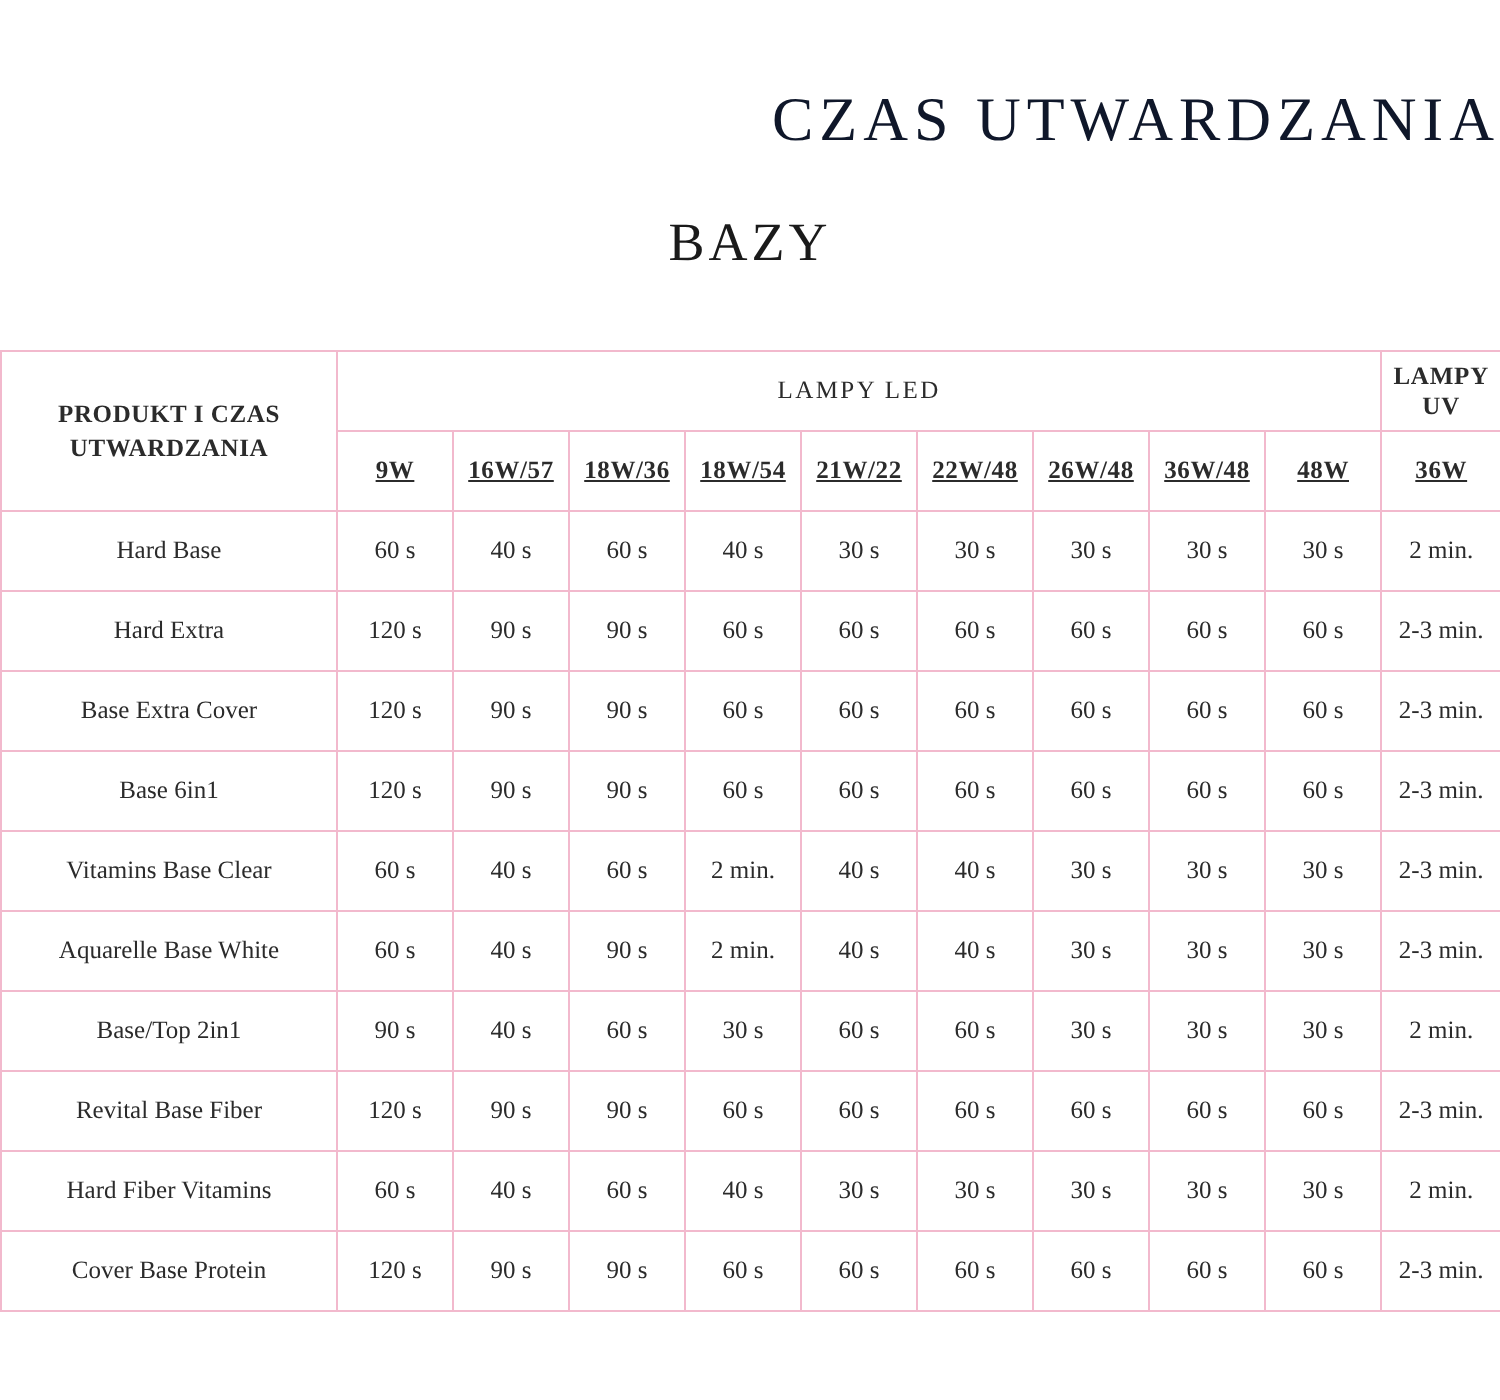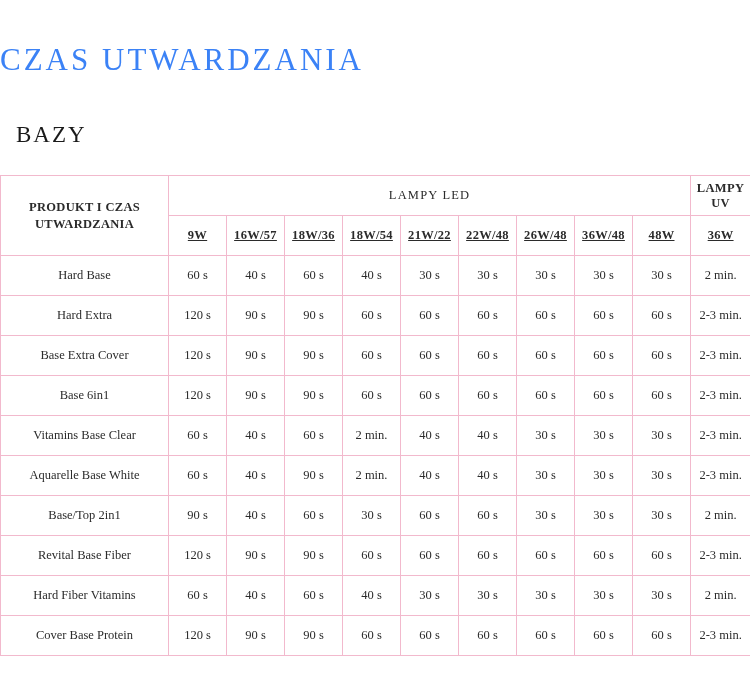--- a/index.html
+++ b/index.html
@@ -14,37 +14,37 @@
     color: #2b2b2b;
     overflow: hidden;
   }
   .page {
     width: 750px;
     height: 700px;
     position: relative;
     box-sizing: border-box;
   }
   .title {
-    text-align: left;
-    color: #3b82f6;
+    text-align: right;
+    color: #0f172a;
     font-family: "Liberation Serif", serif;
     font-size: 31px;
     letter-spacing: 3px;
     font-weight: 400;
     margin: 0;
     padding-top: 42px;
   }
   .subtitle {
-    text-align: left;
+    text-align: center;
     color: #1a1a1a;
     font-family: "Liberation Serif", serif;
-    font-size: 23px;
+    font-size: 27px;
     letter-spacing: 2px;
     font-weight: 400;
-    margin: 16px;
+    margin: 0;
     padding-top: 28px;
   }
   .table-wrap {
     position: absolute;
     top: 175px;
     left: 0;
     width: 750px;
   }
   table.grid {
     border-collapse: collapse;

